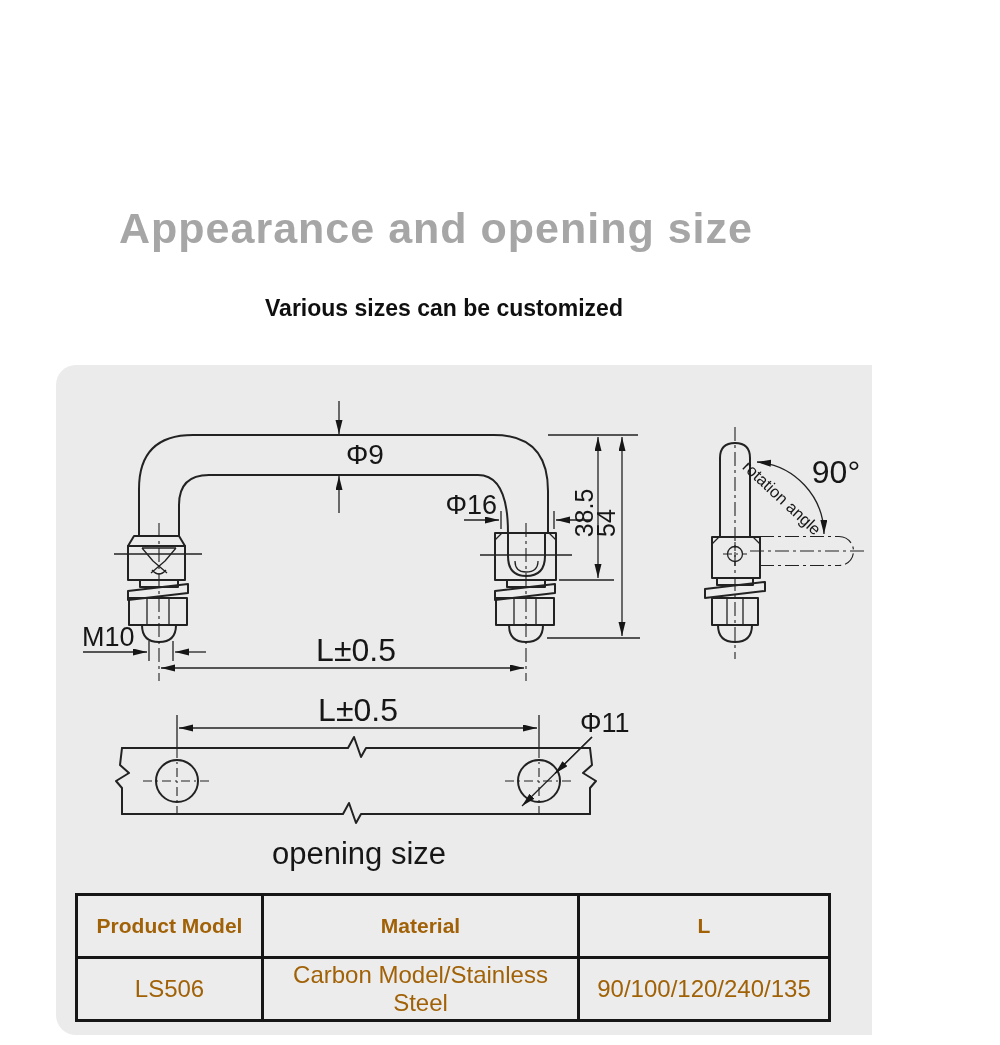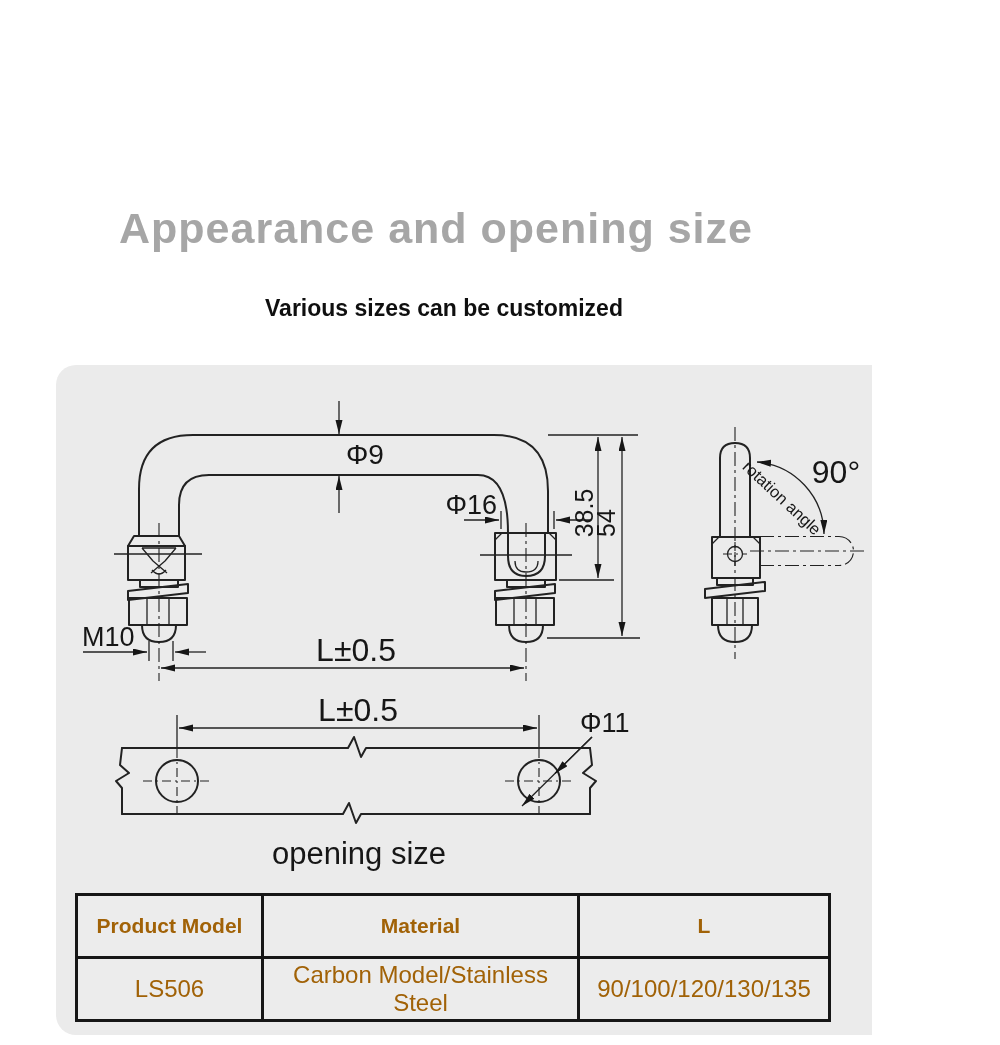--- a/index.html
+++ b/index.html
@@ -188,19 +188,19 @@
     <table class="spec-table">
       <tbody>
         <tr class="hdr">
           <td class="c1">Product Model</td>
           <td class="c2">Material</td>
           <td class="c3">L</td>
         </tr>
         <tr>
           <td>LS506</td>
           <td>Carbon Model/Stainless Steel</td>
-          <td>90/100/120/130/135</td>
+          <td>90/100/120/240/135</td>
         </tr>
       </tbody>
     </table>
 
   </div>
 </div>
 
 </body></html>

